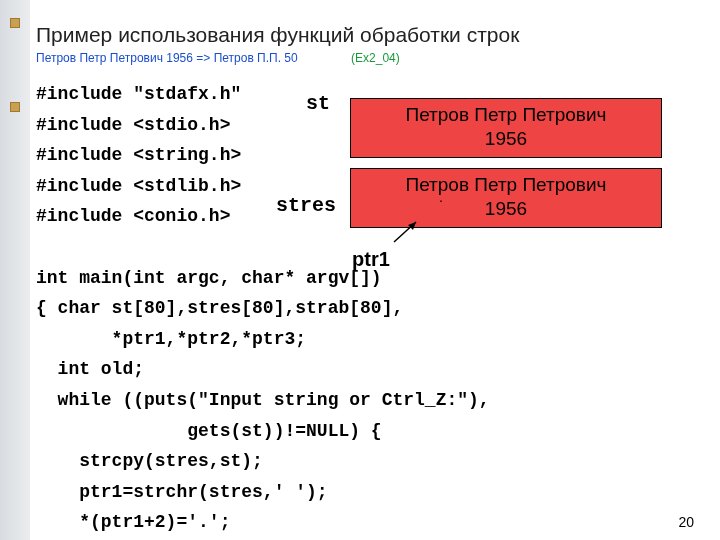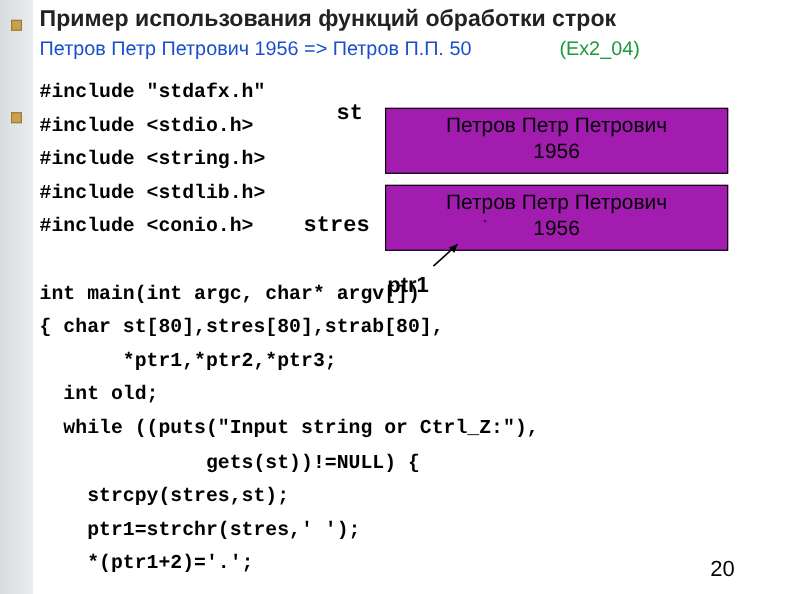--- a/index.html
+++ b/index.html
@@ -27,25 +27,26 @@
     left: 10px;
   }
   .content {
     position: absolute;
     left: 36px;
     top: 6px;
     right: 10px;
   }
   .title {
     font-size: 21px;
-    font-weight: bold;
+    font-weight: normal;
     color: #222;
+    margin-top: 17px;
   }
   .subtitle {
-    font-size: 18px;
+    font-size: 12px;
     color: #1a4fcc;
     margin-top: 4px;
   }
   .subtitle .ref { color: #1a9a3a; }
   .code {
     font-family: "Courier New", monospace;
     font-size: 18px;
     font-weight: bold;
     color: #000;
     line-height: 1.7;
@@ -60,36 +61,36 @@
   }
   .dlabel {
     font-family: "Courier New", monospace;
     font-size: 20px;
     font-weight: bold;
     position: absolute;
   }
   .box {
     position: absolute;
     border: 1px solid #000;
-    background: #a21caf;
+    background: #ef4444;
     font-family: Arial, sans-serif;
     font-size: 19px;
     text-align: center;
     padding: 4px 0 6px 0;
     line-height: 1.25;
     width: 310px;
   }
   .arrow {
     position: absolute;
   }
   .pagenum {
     position: absolute;
-    right: 52px;
+    right: 26px;
     bottom: 10px;
-    font-size: 20px;
+    font-size: 14px;
     color: #000;
   }
 </style>
 </head>
 <body>
 
 <div class="sidebar">
   <div class="sidebar-dot" style="top:18px"></div>
   <div class="sidebar-dot" style="top:102px"></div>
 </div>

